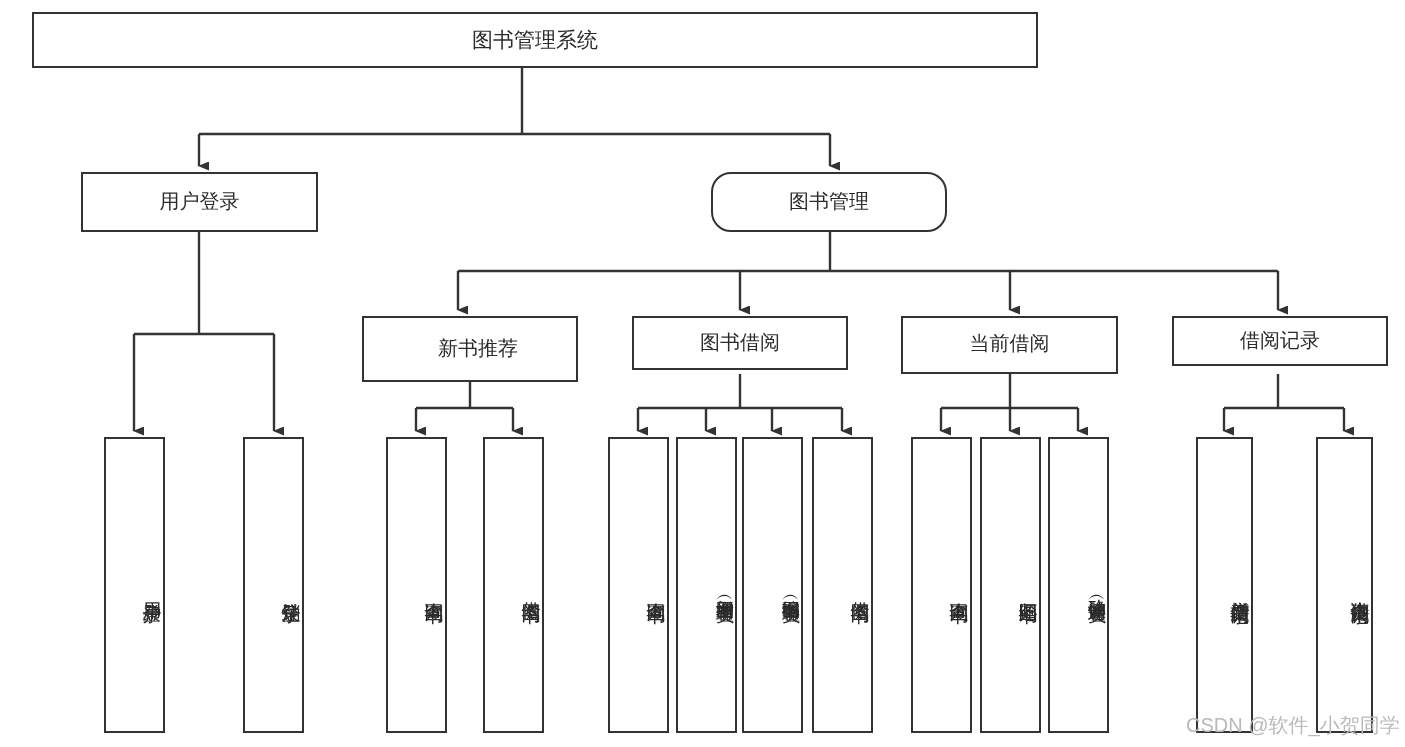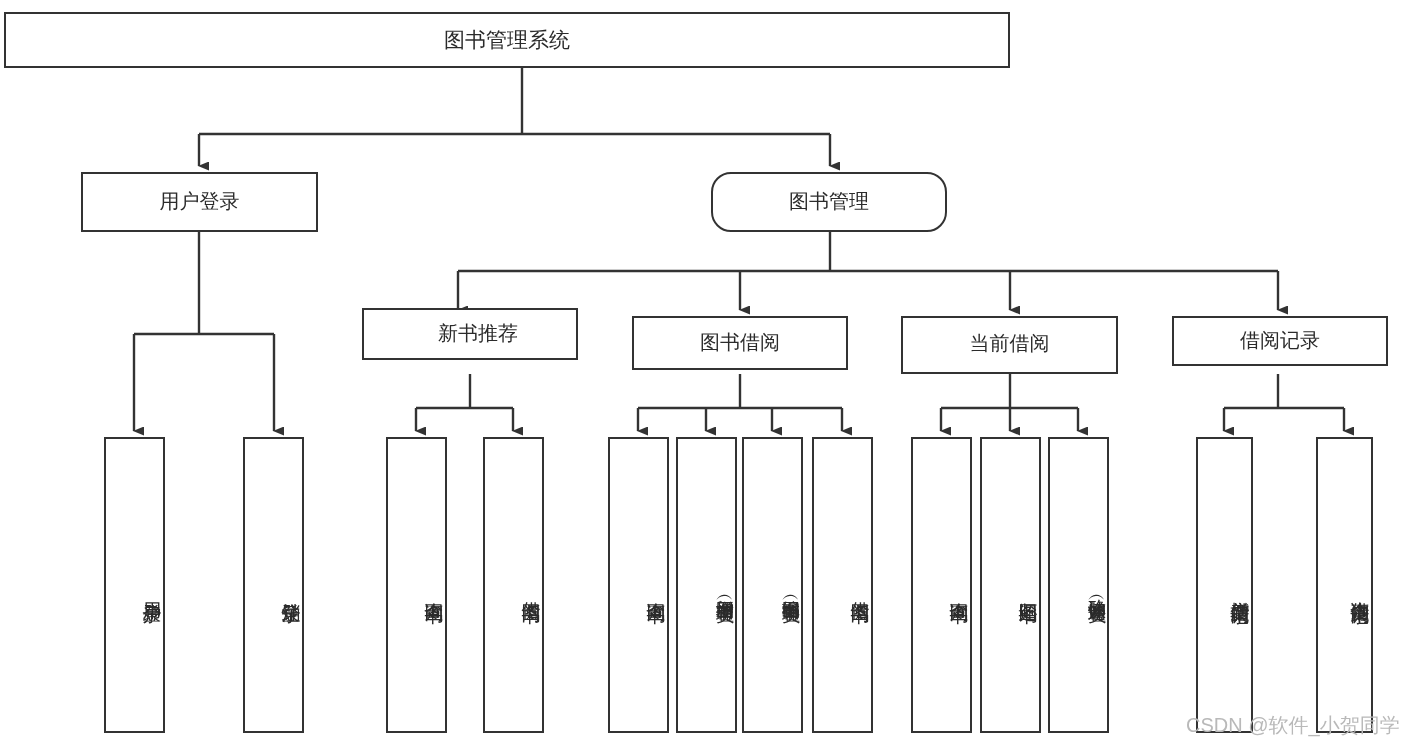--- a/index.html
+++ b/index.html
@@ -109,27 +109,27 @@
       <path d="M1010,408 L1010,431" marker-end="url(#arrow)"></path>
       <path d="M1078,408 L1078,431" marker-end="url(#arrow)"></path>
 
       <path d="M1278,374 L1278,408"></path>
       <path d="M1224,408 L1344,408"></path>
       <path d="M1224,408 L1224,431" marker-end="url(#arrow)"></path>
       <path d="M1344,408 L1344,431" marker-end="url(#arrow)"></path>
     </g>
   </svg>
 
-  <div class="node root" style="left:4px;top:12px;width:1006px;height:56px;">图书管理系统</div>
+  <div class="node root" style="left:32px;top:12px;width:1006px;height:56px;">图书管理系统</div>
 
   <div class="node level2" style="left:81px;top:172px;width:237px;height:60px;">用户登录</div>
 
   <div class="node level2" style="left:711px;top:172px;width:236px;height:60px;border-radius:20px;">图书管理</div>
 
-  <div class="node level3" style="left:362px;top:308px;width:216px;height:52px;padding-left:16px;">新书推荐</div>
+  <div class="node level3" style="left:362px;top:316px;width:216px;height:66px;padding-left:16px;">新书推荐</div>
 
   <div class="node level3" style="left:632px;top:316px;width:216px;height:54px;">图书借阅</div>
 
   <div class="node level3" style="left:901px;top:316px;width:217px;height:58px;font-family:Liberation Mono, monospace;">当前借阅</div>
 
   <div class="node level3" style="left:1172px;top:316px;width:216px;height:50px;">借阅记录</div>
 
   <div class="node leaf" style="left:104px;top:437px;width:61px;height:296px;">用户登录</div>
 
   <div class="node leaf" style="left:243px;top:437px;width:61px;height:296px;">注销登录</div>

